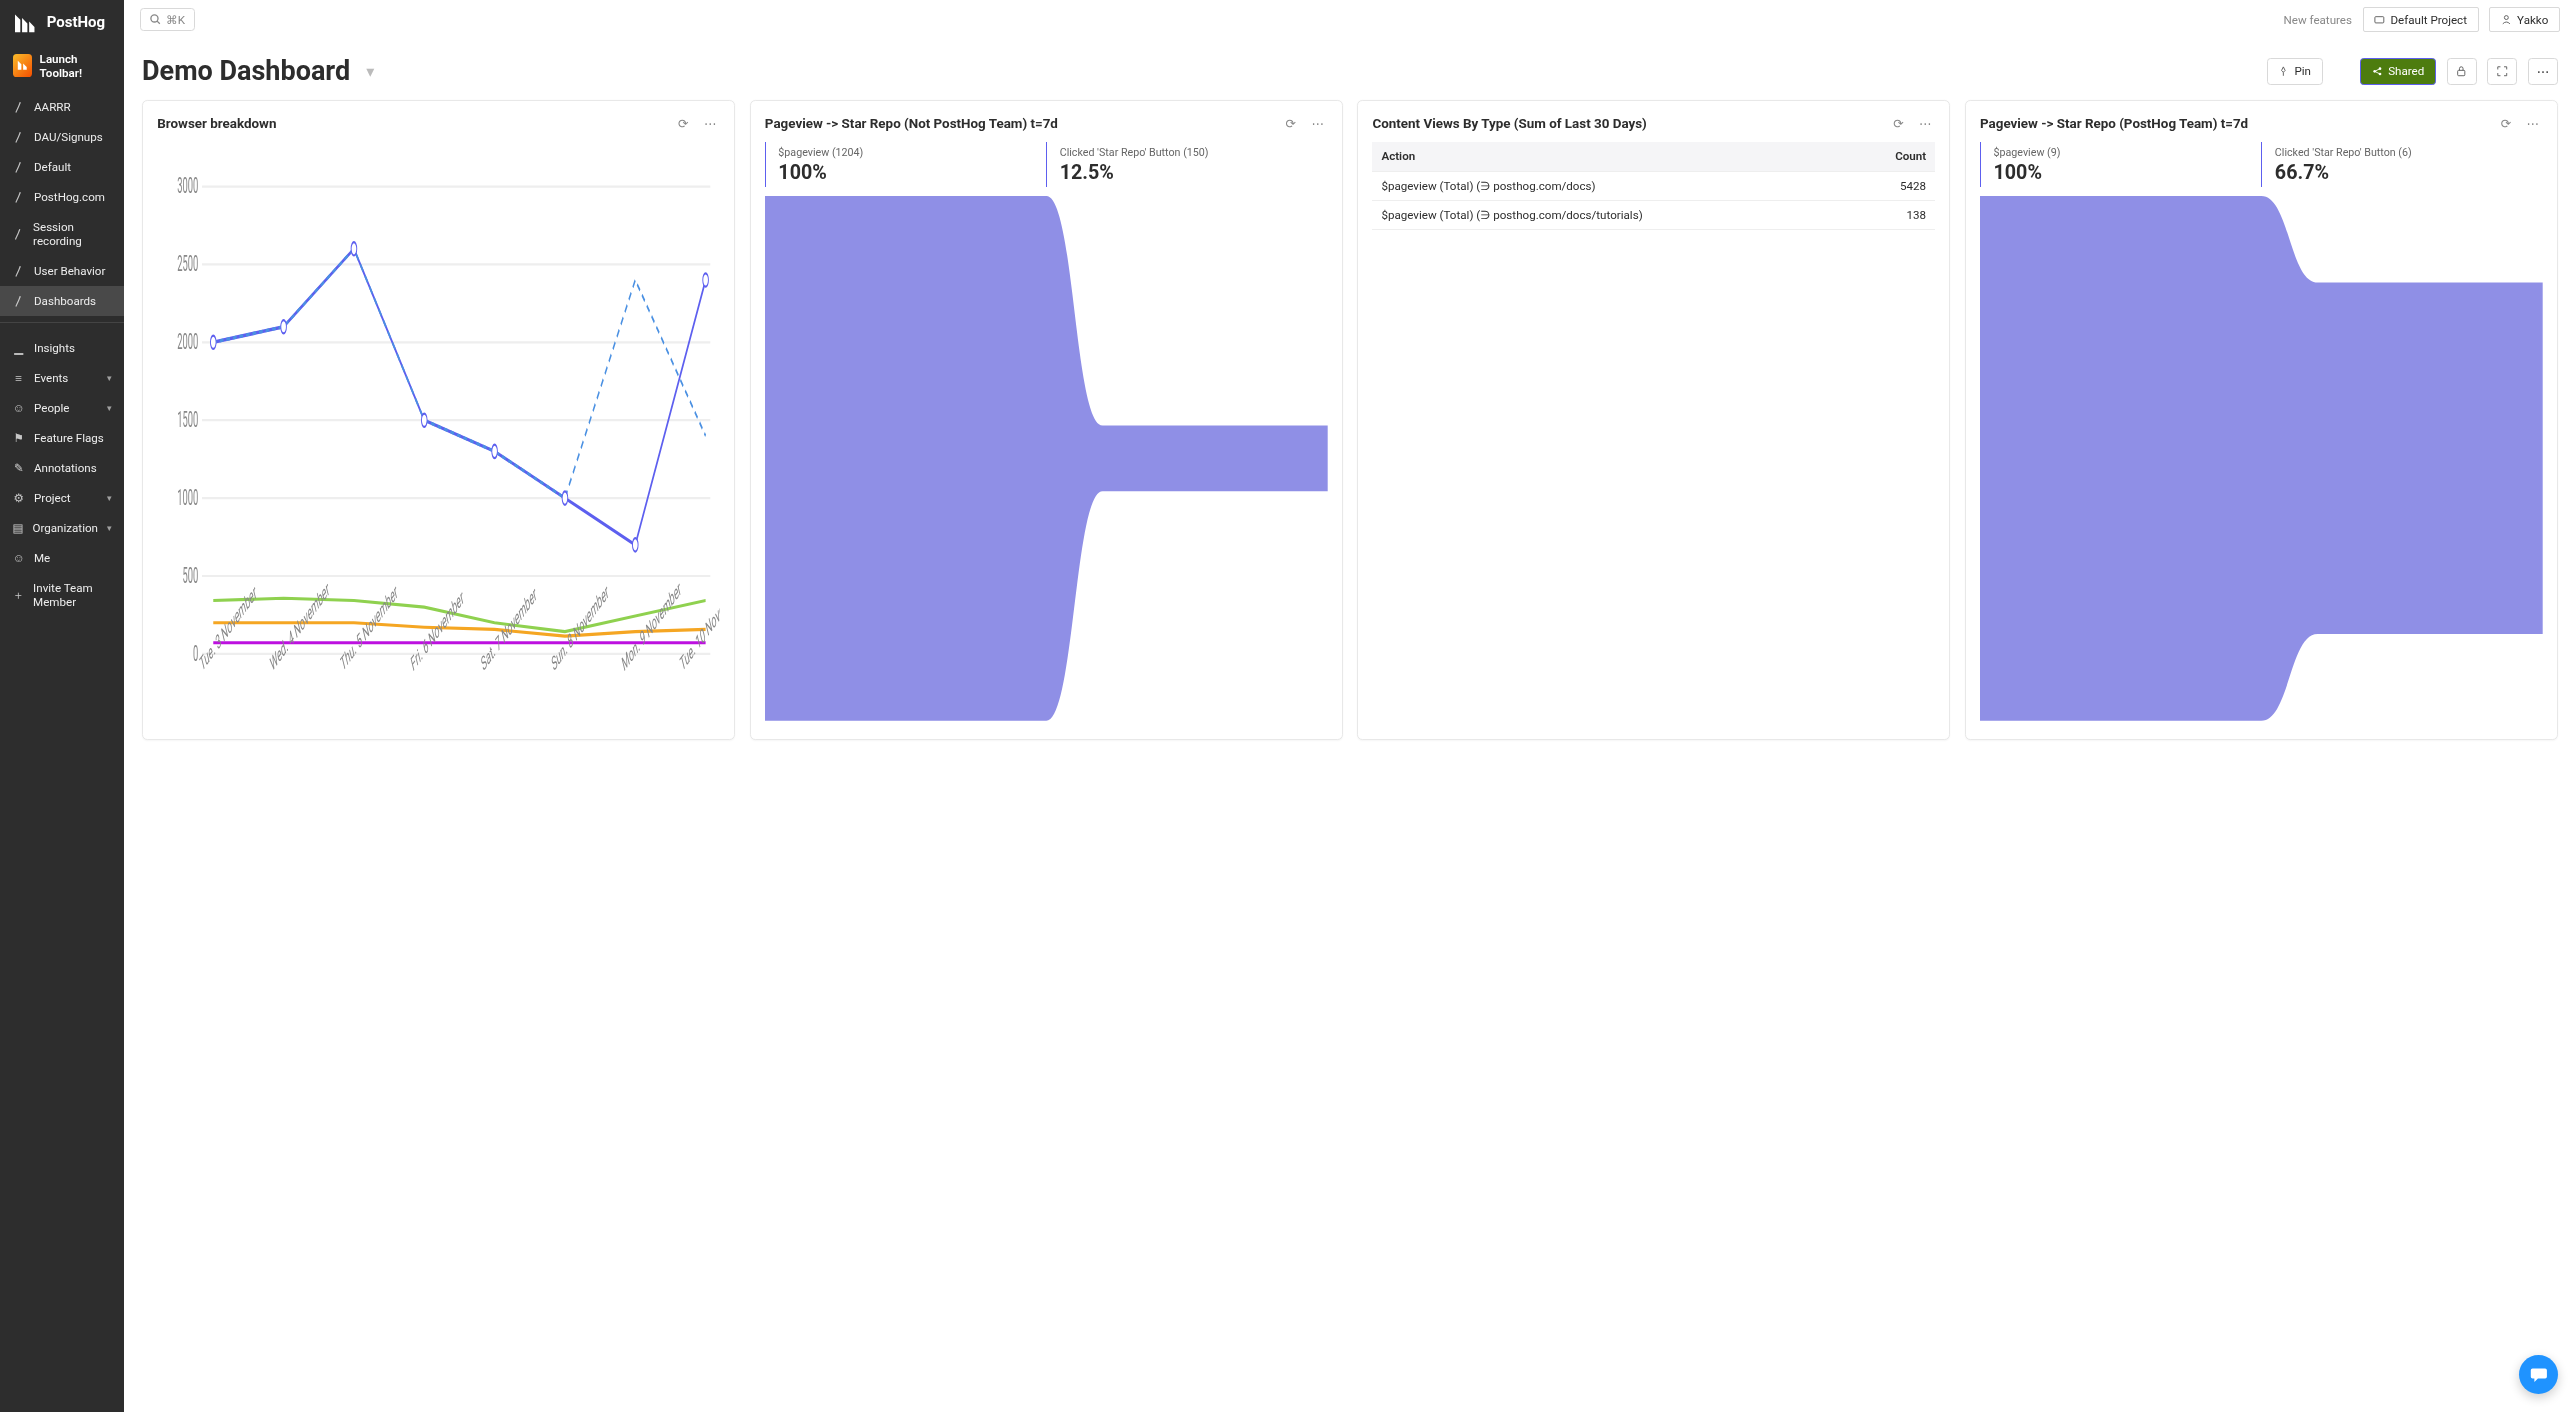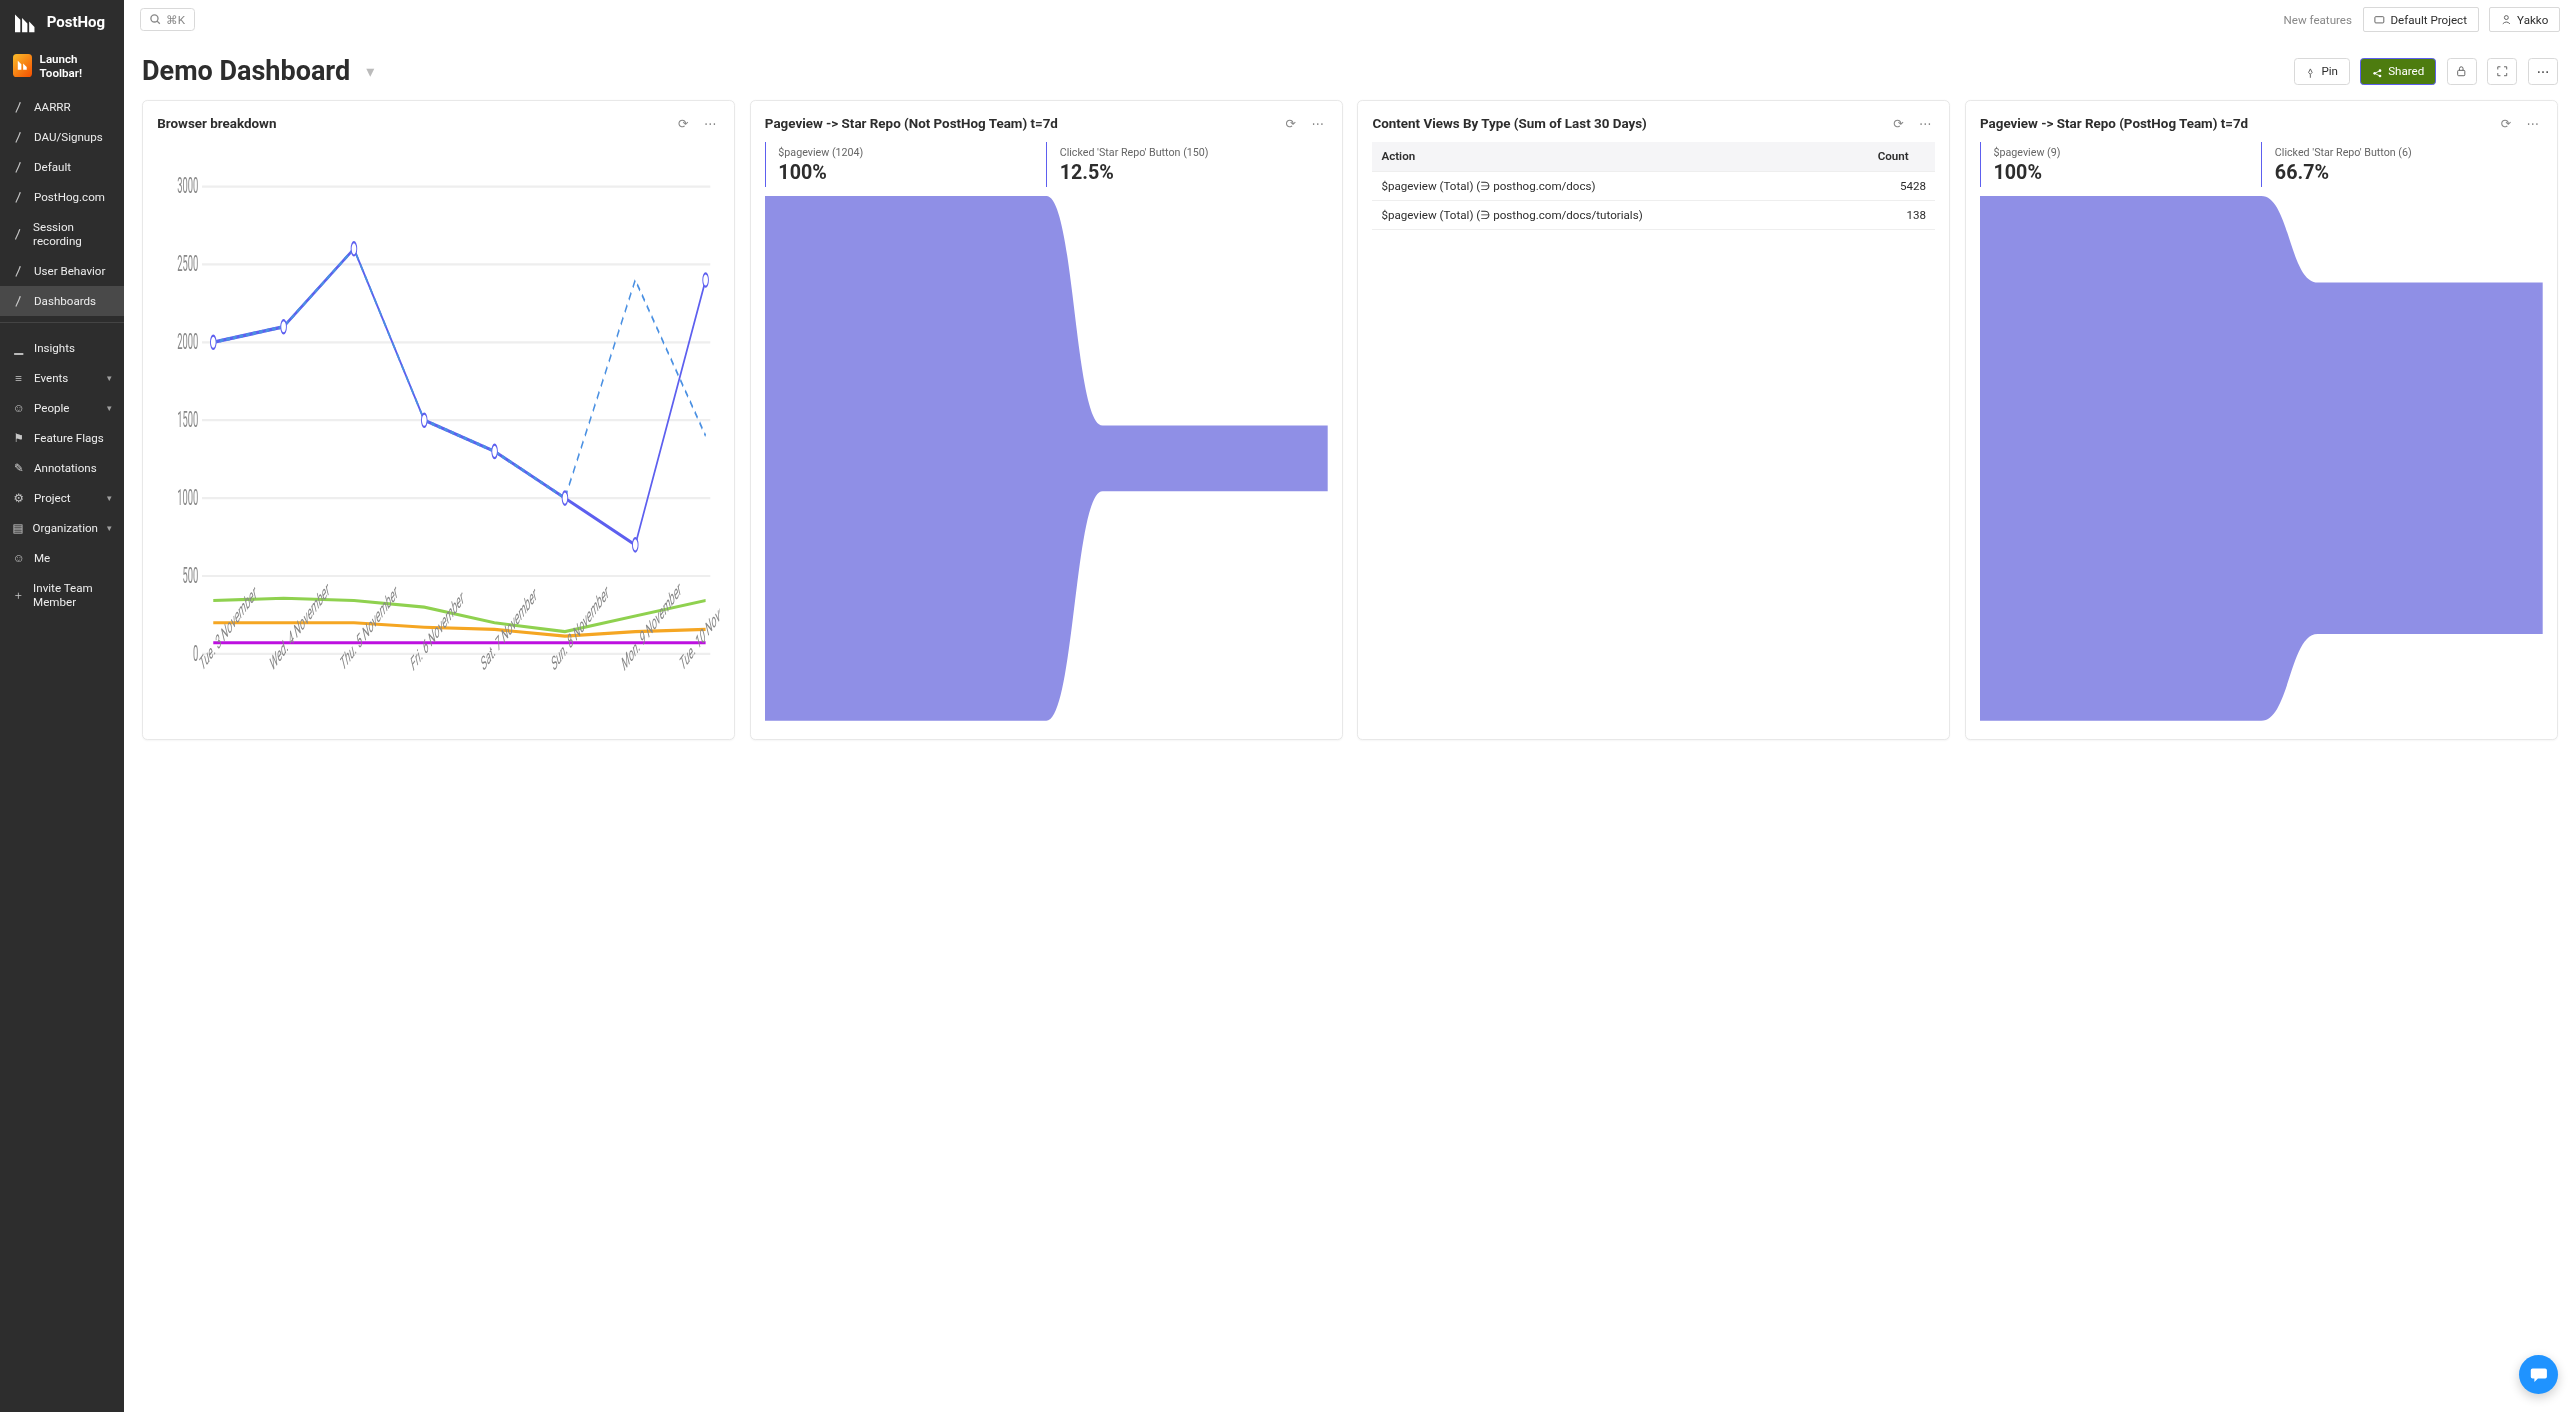--- a/index.html
+++ b/index.html
@@ -98,27 +98,28 @@
   gap: 10.7px;
 }
 .dash-title {
   font-size: 27px;
   font-weight: 700;
 }
 .dash-title-chev { color: #bbb; font-size: 16px; margin-left: 5.4px; }
 .dash-header-spacer { flex: 1; }
 .hdr-btn {
   display: flex;
-  align-items: flex-end;
+  align-items: center;
   gap: 5.4px;
   border: 0.9px solid #d9d9d9;
   border-radius: 3.6px;
   padding: 5.4px 10.7px;
   font-size: 11.6px;
   cursor: pointer;
+  margin-left: 27px;
 }
 .hdr-btn.primary {
   background: #4d7c0f;
   border-color: #5d5fef;
   color: #fff;
 }
 .hdr-icon-btn {
   border: 0.9px solid #d9d9d9;
   border-radius: 3.6px;
   width: 30px; height: 27px;
@@ -174,21 +175,21 @@
 
 
 .data-table { width: 100%; border-collapse: collapse; font-size: 11.6px; }
 .data-table th {
   text-align: left;
   background: #f5f5f7;
   padding: 7.2px 9px;
   font-weight: 600;
   border-bottom: 0.9px solid #eee;
 }
-.data-table th:last-child { text-align: center; }
+.data-table th:last-child { text-align: right; }
 .data-table td {
   padding: 7.2px 9px;
   border-bottom: 0.9px solid #eee;
 }
 .data-table td:last-child { text-align: right; font-variant-numeric: tabular-nums; }
 
 .chat-fab {
   position: fixed;
   right: 18px;
   bottom: 18px;

